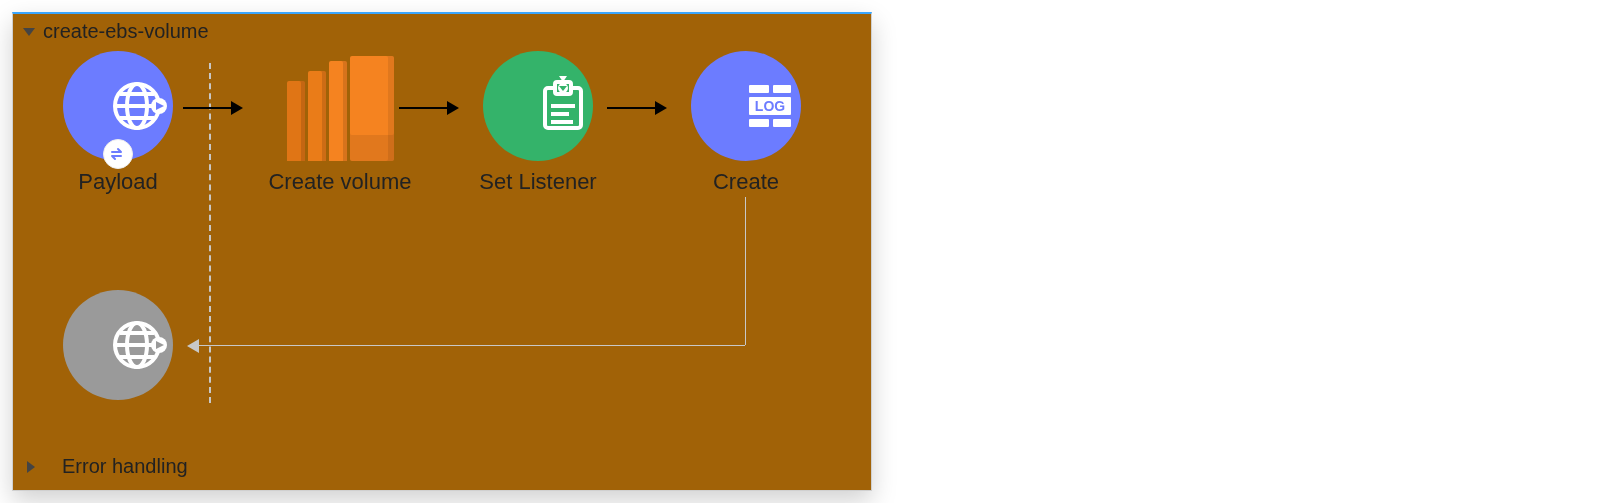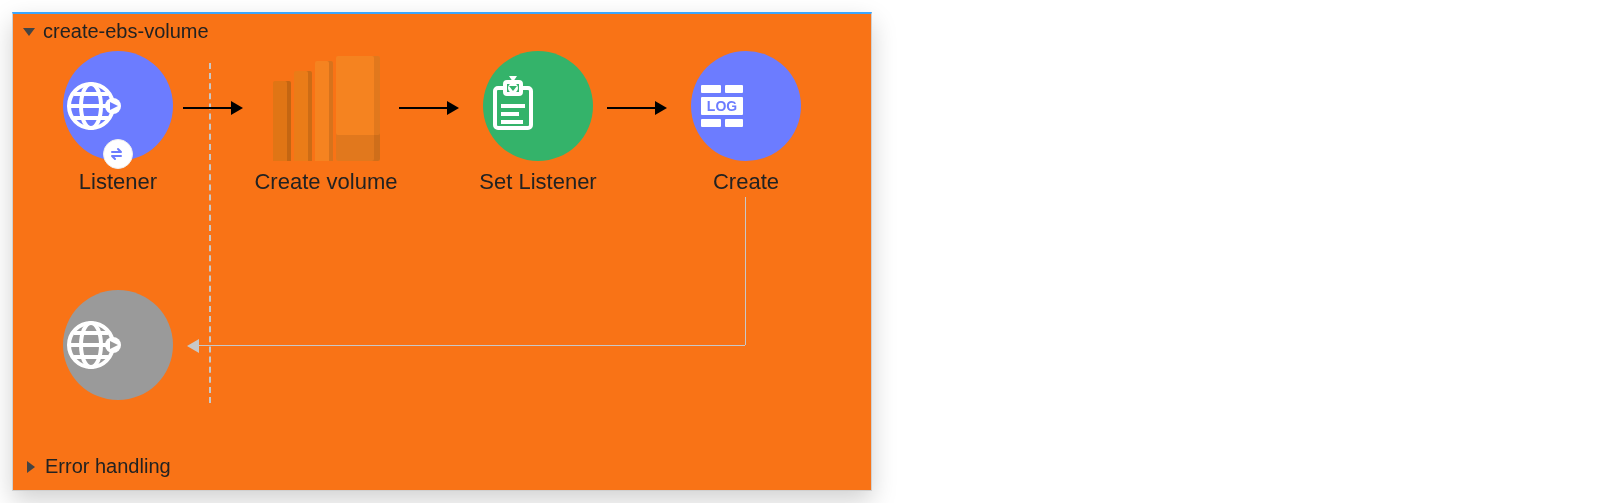--- a/index.html
+++ b/index.html
@@ -6,21 +6,21 @@
     body {
       font-family: -apple-system, BlinkMacSystemFont, "Segoe UI", Helvetica, Arial, sans-serif;
       background: #fff;
       padding: 12px;
     }
     .panel {
       width: 860px;
       border: 1px solid #d0d0d0;
       border-top: 2px solid #3aa6ff;
       box-shadow: 0 10px 24px rgba(0,0,0,0.18);
-      background: #f97316;
+      background: #a16207;
       position: relative;
     }
     .section-header {
       display: flex;
       align-items: center;
       gap: 8px;
       padding: 6px 10px 2px 10px;
       font-size: 20px;
       color: #222;
       cursor: pointer;
@@ -47,21 +47,21 @@
       position: absolute;
       text-align: center;
       width: 190px;
     }
     .node-icon {
       width: 110px; height: 110px;
       border-radius: 55px;
       margin: 0 auto;
       display: flex;
       align-items: center;
-      justify-content: flex-start;
+      justify-content: flex-end;
     }
     .node-label {
       margin-top: 8px;
       font-size: 22px;
       color: #222;
     }
 
     .listener-icon { background: #6c7cff; color: #fff; }
     .logger-icon { background: #6c7cff; color: #fff; }
     .set-payload-icon { background: #34b36a; color: #fff; }
@@ -119,21 +119,21 @@
       border: 1px solid #eee;
       display: flex;
       align-items: center;
       justify-content: center;
       font-size: 16px;
     }
 
     .error-header {
       display: flex;
       align-items: center;
-      gap: 10px;
+      gap: 27px;
       padding: 10px 14px 12px 14px;
       font-size: 20px;
       color: #222;
       cursor: pointer;
     }
 
     
     .aws-stack {
       display: flex;
       align-items: flex-end;
@@ -175,26 +175,26 @@
           <line x1="11" y1="44" x2="45" y2="44" stroke="#fff" stroke-width="4"></line>
           <circle cx="50" cy="32" r="8" fill="#fff"></circle>
           <polygon points="47,28 55,32 47,36" fill="#6c7cff"></polygon>
         </svg>
         <div class="badge">
           <svg width="18" height="18" viewBox="0 0 18 18">
             <path d="M3 7 h9 M12 7 l-3 -3 M3 11 h9 M3 11 l3 3" fill="none" stroke="#6c7cff" stroke-width="2" stroke-linecap="round"></path>
           </svg>
         </div>
       </div>
-      <div class="node-label">Listener</div>
+      <div class="node-label">Payload</div>
     </div>
 
     <div class="arrow" style="left:170px; top:62px; width:58px;"></div>
 
-    <div class="node" style="left:218px; top:0px;">
+    <div class="node" style="left:232px; top:0px;">
       <div style="height:116px; display:flex; align-items:flex-end; justify-content:center;">
         <div class="aws-stack">
           <div class="aws-slab s1"></div>
           <div class="aws-slab s2"></div>
           <div class="aws-slab s3"></div>
           <div class="aws-slab s4"></div>
         </div>
       </div>
       <div class="node-label">Create volume</div>
     </div>

